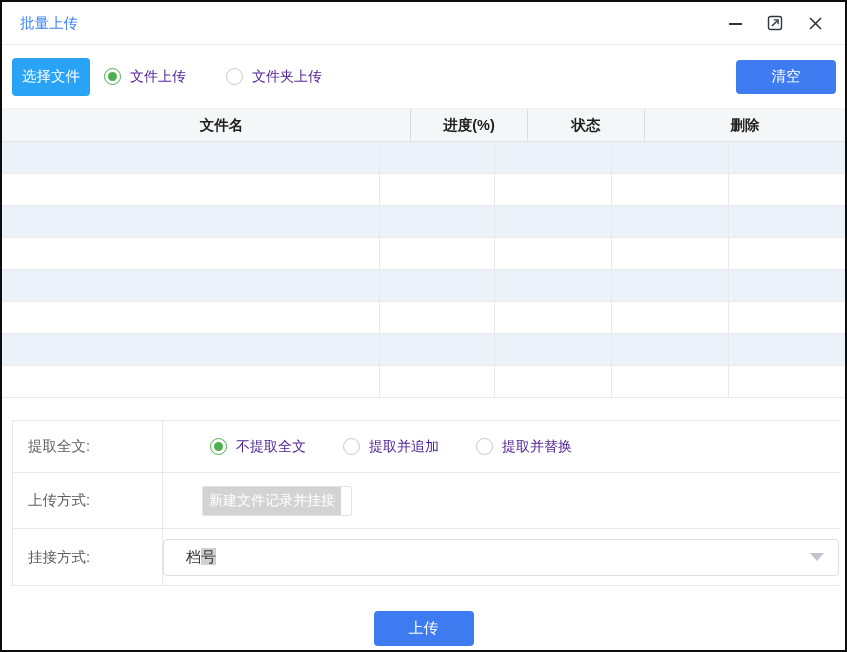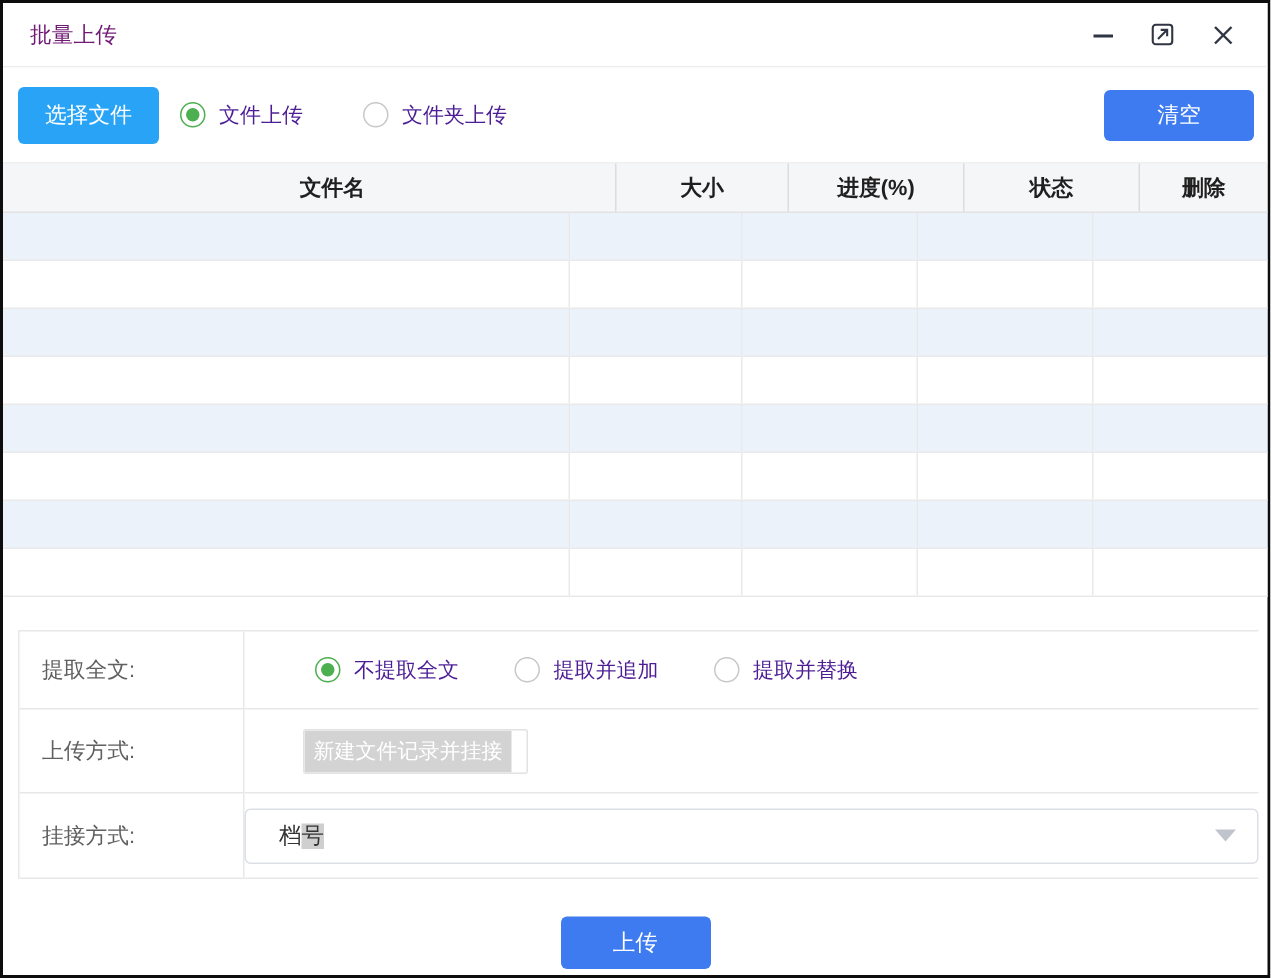--- a/index.html
+++ b/index.html
@@ -9,29 +9,29 @@
     --c-stripe:#ECF2FA;
     --c-border:#e8e8e8;
   }
   *{box-sizing:border-box;margin:0;padding:0;}
   html,body{width:847px;height:652px;overflow:hidden;}
   body{font-family:"Liberation Sans","DejaVu Sans",sans-serif;font-size:14px;color:#333;background:#fff;}
   .window{width:847px;height:652px;border:2px solid #0d0d0d;background:#fff;display:flex;flex-direction:column;}
 
   
   .titlebar{height:43px;flex:0 0 43px;display:flex;align-items:center;padding:0 18px;border-bottom:1px solid #ececf0;background:#fff;}
-  .title{font-size:14.5px;color:#701a75;}
+  .title{font-size:14.5px;color:#3b82f6;}
   .win-controls{margin-left:auto;display:flex;align-items:center;gap:16px;}
   .wc{background:none;border:none;width:24px;height:24px;display:flex;align-items:center;justify-content:center;cursor:pointer;padding:0;}
   .wc svg{display:block;}
 
   
   .toolbar{height:63px;flex:0 0 63px;display:flex;align-items:center;padding:0 9px 0 10px;background:#fff;}
   .btn{border:none;cursor:pointer;color:#fff;font-family:inherit;border-radius:4px;}
-  .btn-light{background:var(--c-light-blue);width:94px;height:38px;font-size:14.5px;}
+  .btn-light{background:var(--c-light-blue);width:78px;height:38px;font-size:14.5px;}
   .btn-blue{background:var(--c-blue);width:100px;height:34px;font-size:14.5px;}
   .radio-group{display:flex;align-items:center;gap:40px;margin-left:14px;}
   .radio{display:inline-flex;align-items:center;gap:9px;cursor:pointer;font-size:14px;color:#4c1d95;}
   .rb{width:17px;height:17px;border-radius:50%;border:1px solid #c8c8c8;background:#fff;display:inline-flex;align-items:center;justify-content:center;flex:0 0 17px;}
   .rb.on{border-color:var(--c-green);}
   .rb.on::after{content:"";width:9px;height:9px;border-radius:50%;background:var(--c-green);}
   .stats{margin-left:18px;font-weight:bold;font-size:15px;color:#141414;}
   .toolbar .btn-blue{margin-left:auto;}
 
   
@@ -104,21 +104,20 @@
           <span class="rb"></span>
           <span class="rlabel">文件夹上传</span>
         </label>
       </div>
     <button class="btn btn-blue">清空</button>
   </div>
 
   <div class="table">
     <div class="thead">
       <div class="th c1">文件名</div>
-      <div class="th c2">大小</div>
       <div class="th c4">进度(%)</div>
       <div class="th c3">状态</div>
       <div class="th c5">删除</div>
     </div>
     <div class="tbody" id="tbody">
         <div class="trow">
           <div class="td c1"></div>
           <div class="td c2"></div>
           <div class="td c3"></div>
           <div class="td c4"></div>

